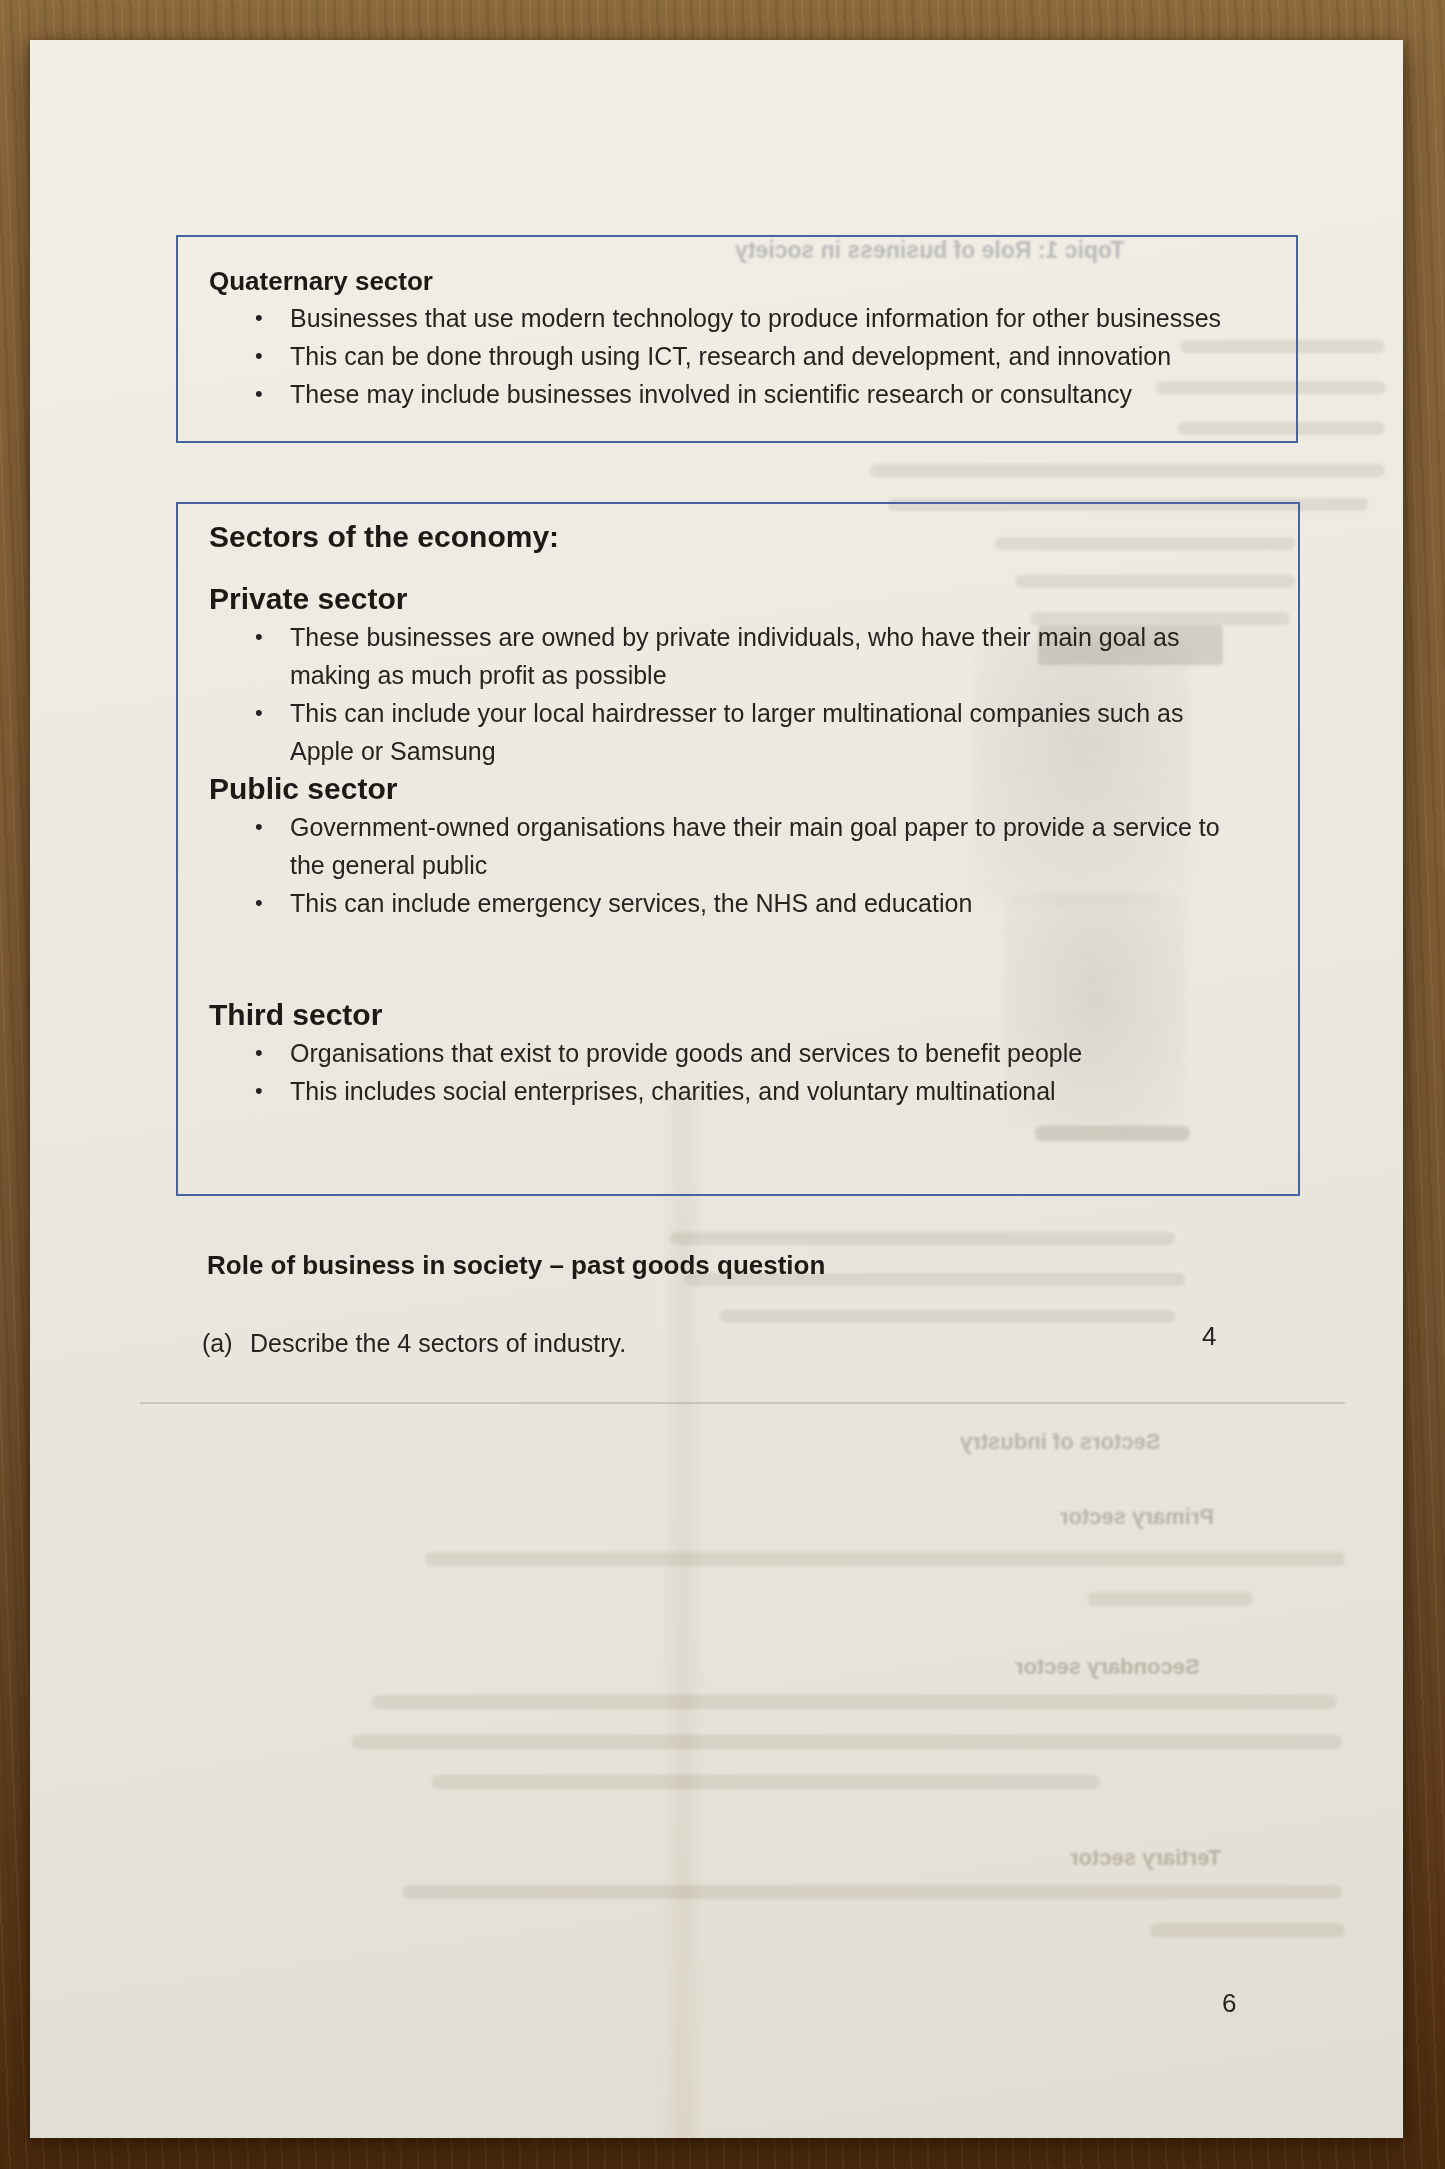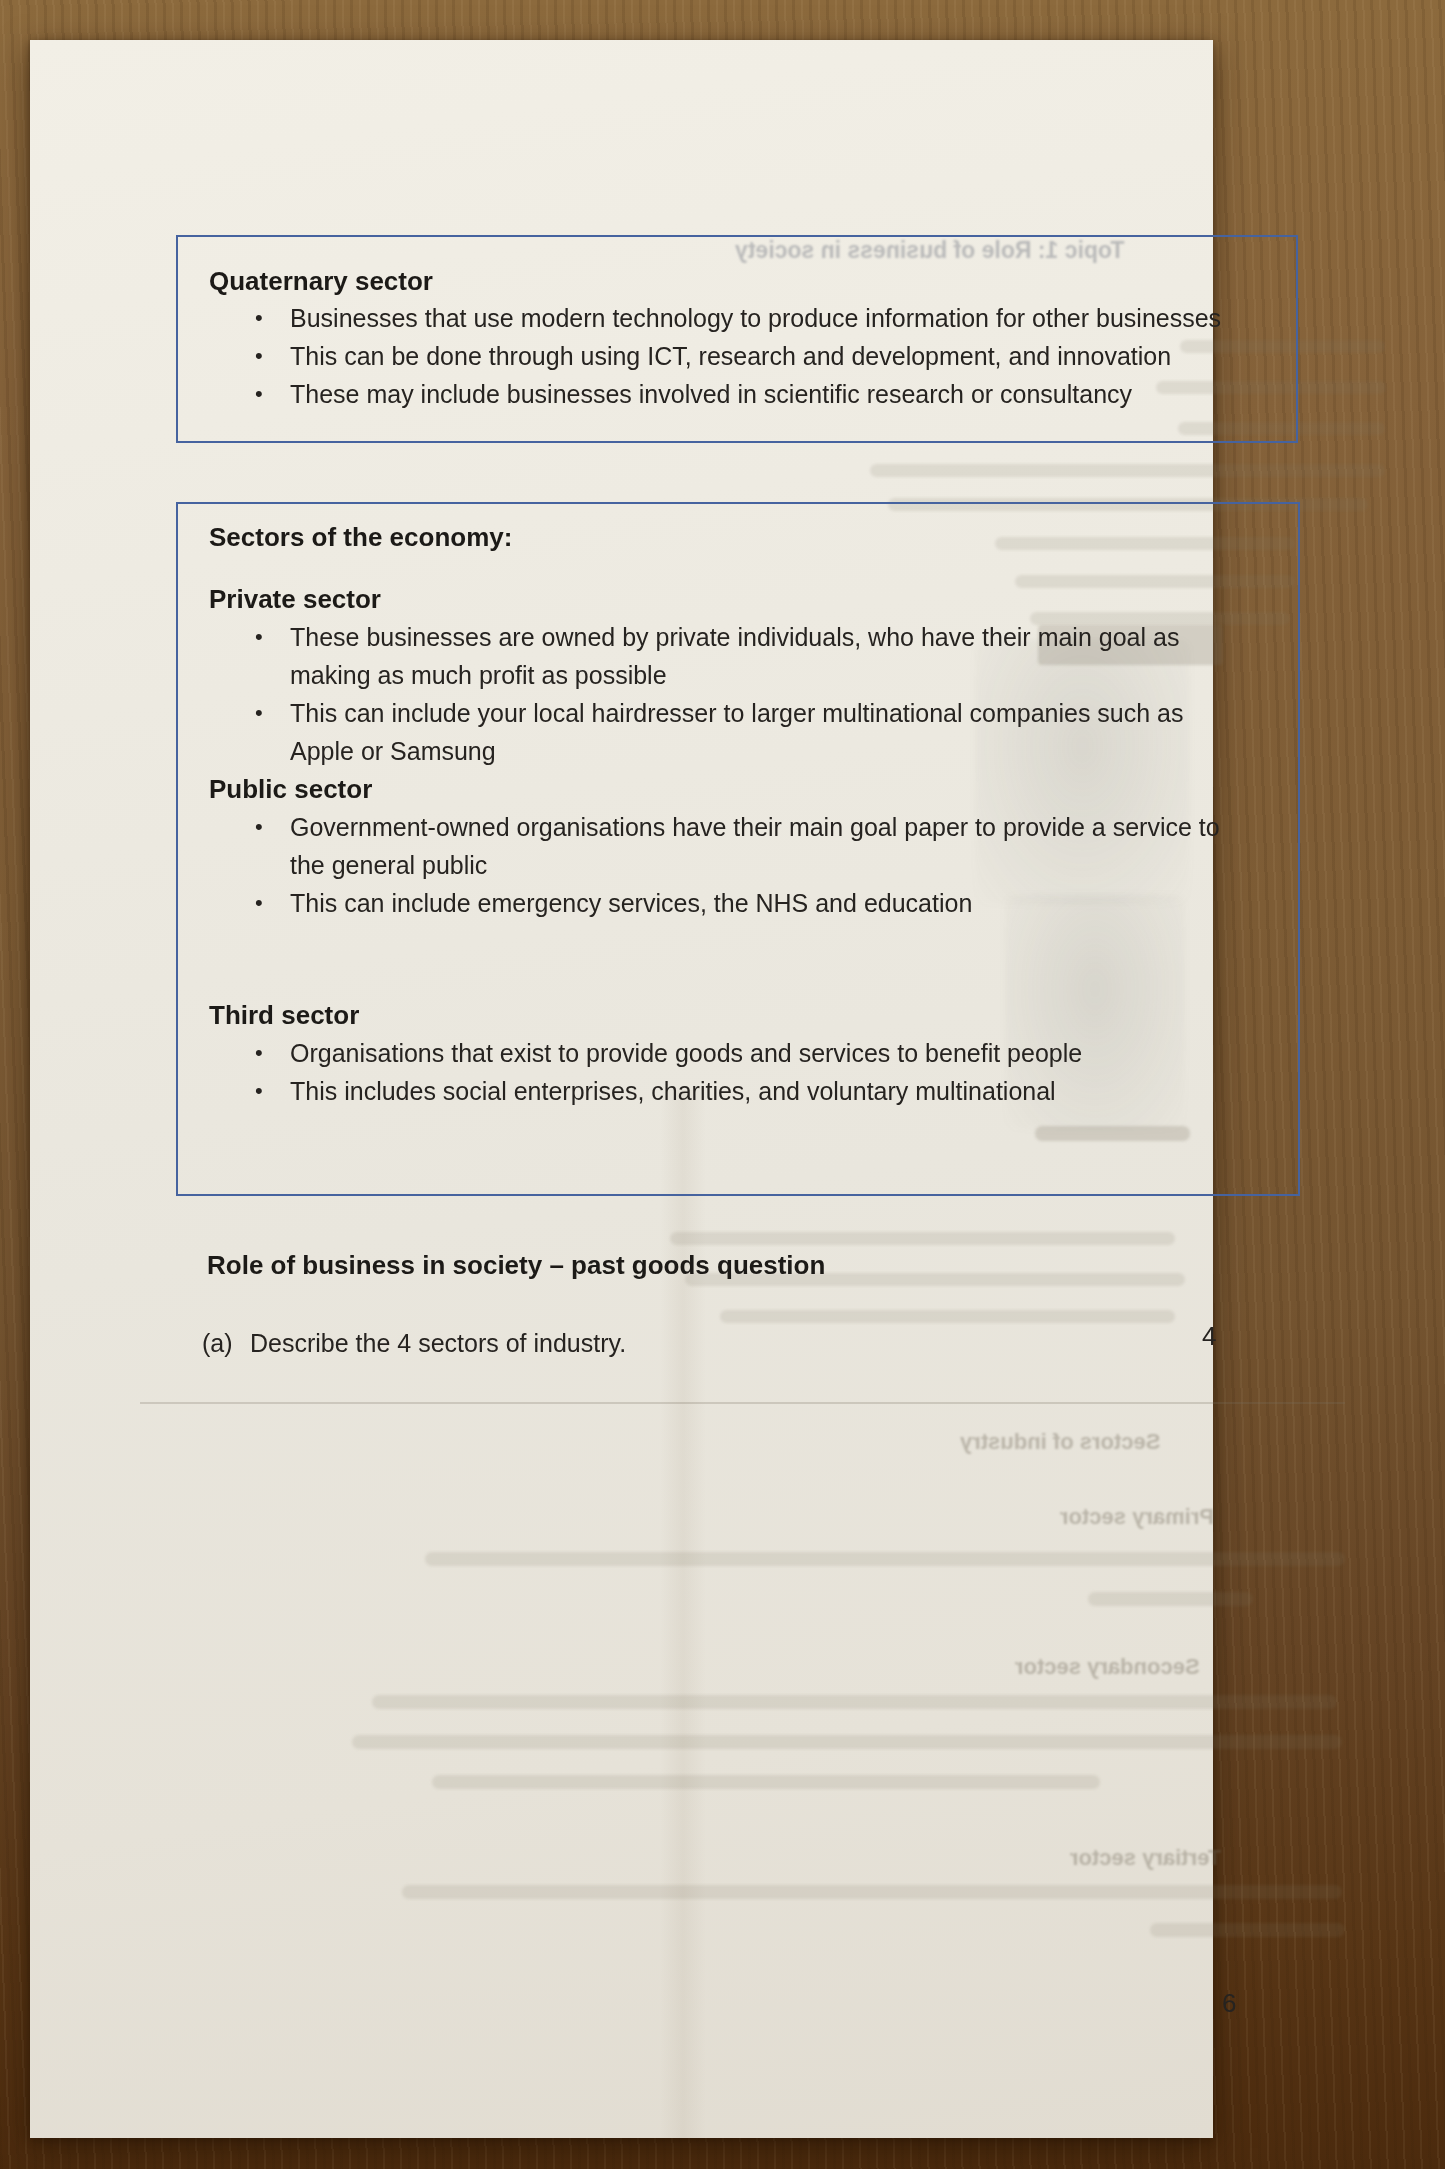--- a/index.html
+++ b/index.html
@@ -4,21 +4,21 @@
 <style>
   html,body{margin:0;padding:0;}
   body{
     width:1445px;height:2169px;position:relative;overflow:hidden;
     font-family:"Liberation Sans", sans-serif;
     background:
       repeating-linear-gradient(88deg, rgba(55,32,8,0.12) 0 3px, rgba(0,0,0,0) 3px 9px, rgba(255,228,185,0.06) 9px 11px, rgba(0,0,0,0) 11px 17px),
       linear-gradient(180deg,#8c6a3d 0%,#85623a 18%,#7d5c35 42%,#745430 60%,#654424 76%,#573515 90%,#4b2a0d 100%);
   }
   .page{
-    position:absolute;left:30px;top:40px;width:1183px;height:2098px;
+    position:absolute;left:30px;top:40px;width:1373px;height:2098px;
     background:linear-gradient(172deg,#f2efe6 0%,#edeae1 30%,#e9e6dd 55%,#e6e2d8 80%,#e1dcd1 100%);
     box-shadow:0 10px 30px rgba(35,18,4,0.55), 0 2px 8px rgba(35,18,4,0.4);
   }
   .crease{
     position:absolute;left:630px;top:1050px;width:46px;height:1048px;
     background:linear-gradient(90deg,rgba(0,0,0,0) 0%,rgba(115,95,65,0.07) 50%,rgba(0,0,0,0) 100%);
   }
   
   .bt{position:absolute;z-index:0;}
   .bt-text{
@@ -32,21 +32,21 @@
   .bt-blob{border-radius:10px;background:radial-gradient(ellipse at 50% 40%,rgba(95,98,92,0.13) 0%,rgba(95,98,92,0.05) 60%,rgba(95,98,92,0) 100%);filter:blur(3px);}
   
   .content{position:absolute;inset:0;z-index:1;color:#262320;}
   .nbox{
     position:absolute;border:2px solid #46639f;box-sizing:border-box;
     background:rgba(255,255,255,0.0);
   }
   .box1{left:146px;top:195px;width:1122px;height:208px;padding:26px 26px 0 31px;}
   .box2{left:146px;top:462px;width:1124px;height:694px;padding:14px 24px 0 31px;}
   h2{margin:0;font-size:26px;line-height:36px;font-weight:700;color:#1c1a17;}
-  h3{margin:0;font-size:26px;line-height:38px;font-weight:700;color:#1c1a17;}
+  h3{margin:0;font-size:30px;line-height:38px;font-weight:700;color:#1c1a17;}
   .bullets{margin:0;padding:0;}
   .li{display:flex;align-items:flex-start;font-size:25px;line-height:38px;}
   .dot{width:35px;margin-left:46px;flex:0 0 auto;font-size:22px;}
   .btext{white-space:pre-line;}
   .mt32{margin-top:24px;} .mt70{} .mt74{margin-top:74px;}
   .pp-heading{position:absolute;left:177px;top:1206px;font-size:26px;line-height:38px;font-weight:700;color:#1c1a17;}
   .question{position:absolute;left:172px;top:1284px;font-size:25px;line-height:38px;display:flex;}
   .q-label{width:48px;flex:0 0 auto;}
   .marks{position:absolute;left:1172px;top:1277px;font-size:26px;line-height:38px;font-weight:400;}
   .pageno{position:absolute;left:1192px;top:1944px;font-size:26px;line-height:38px;}

